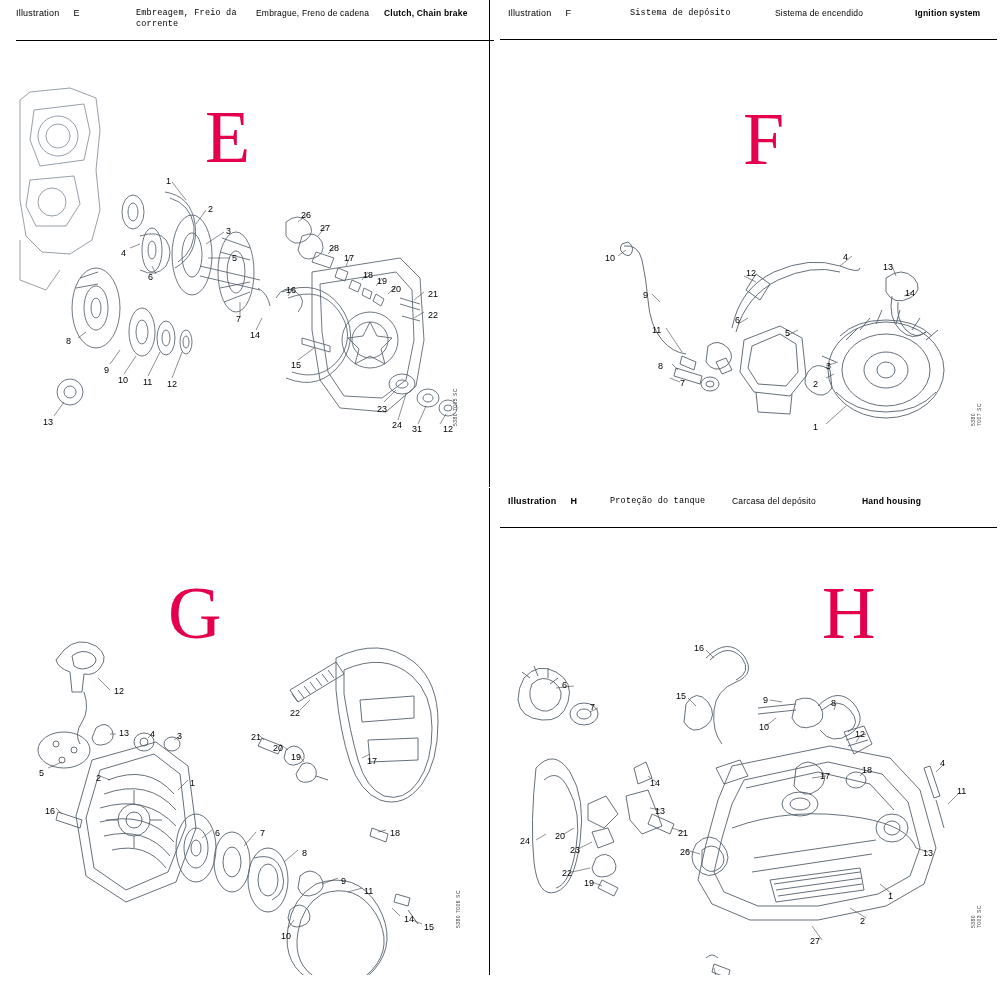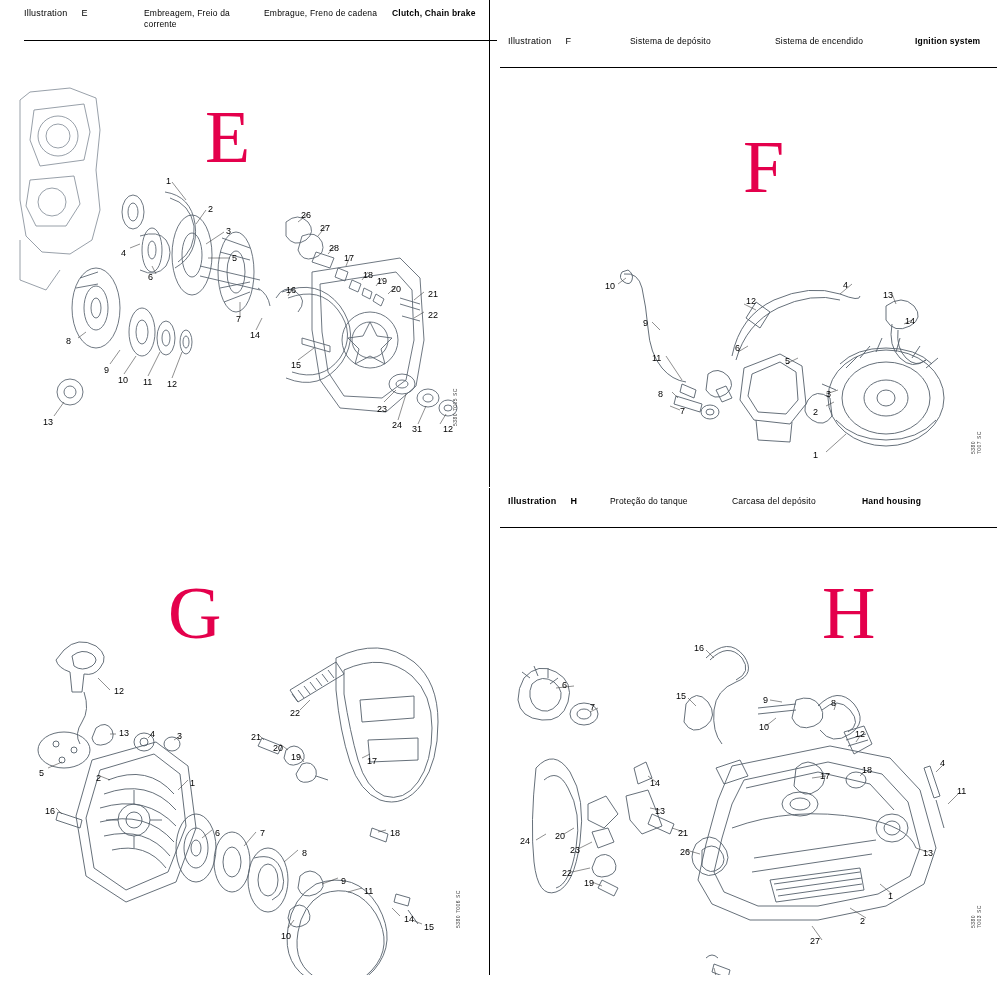--- a/index.html
+++ b/index.html
@@ -21,42 +21,42 @@
     width: 1000px;
     height: 1000px;
   }
   .quad {
     position: absolute;
     width: 497px;
     height: 487px;
     overflow: hidden;
   }
   #quad-E { left: 0;   top: 0; }
-  #quad-F { left: 500px; top: 0; margin-top: 28px; }
+  #quad-F { left: 500px; top: 0; }
   #quad-G { left: 0;   top: 488px; }
   #quad-H { left: 500px; top: 488px; }
 
   .hdr {
     position: relative;
     height: 40px;
     border-bottom: 1px solid #000;
     width: 478px;
-    margin-left: 24px;
+    margin-left: 16px;
   }
   #quad-F .hdr, #quad-H .hdr { margin-left: 0; width: 497px; padding-left: 8px; box-sizing: border-box;}
   .hdr .cell {
     position: absolute;
     font-size: 8.5px;
     line-height: 11px;
     top: 8px;
     letter-spacing: 0.2px;
   }
   .hdr .illus { left: 0; font-size: 9px; }
   .hdr .illus .ltr { margin-left: 14px; }
-  .hdr .c2 { left: 120px; width: 115px; }
+  .hdr .c2 { left: 120px; width: 115px; font-family: Liberation Mono, monospace; }
   .hdr .c3 { left: 240px; width: 125px; }
   .hdr .c4 { left: 368px; width: 120px; font-weight: bold; }
   #quad-F .hdr .c2 { left: 130px; }
   #quad-F .hdr .c3 { left: 275px; }
   #quad-F .hdr .c4 { left: 415px; }
   #quad-H .hdr .c2 { left: 110px; }
   #quad-H .hdr .c3 { left: 232px; }
   #quad-H .hdr .c4 { left: 362px; }
 
   .vline {

